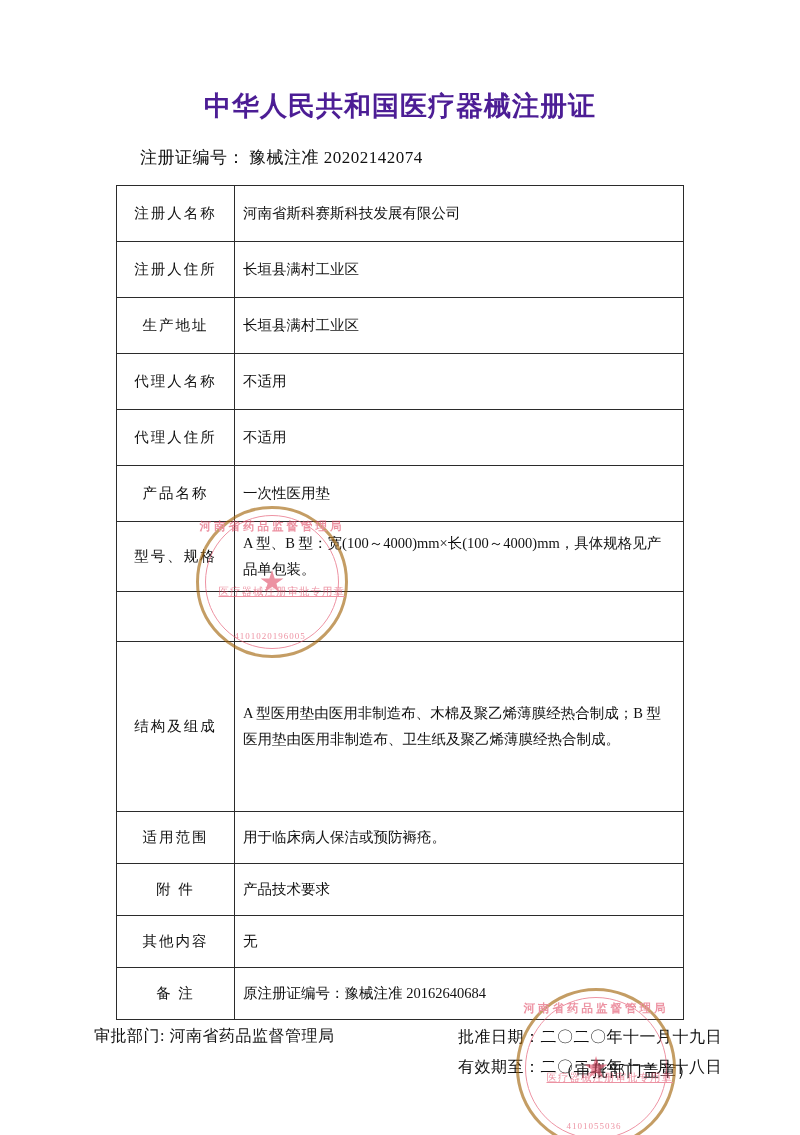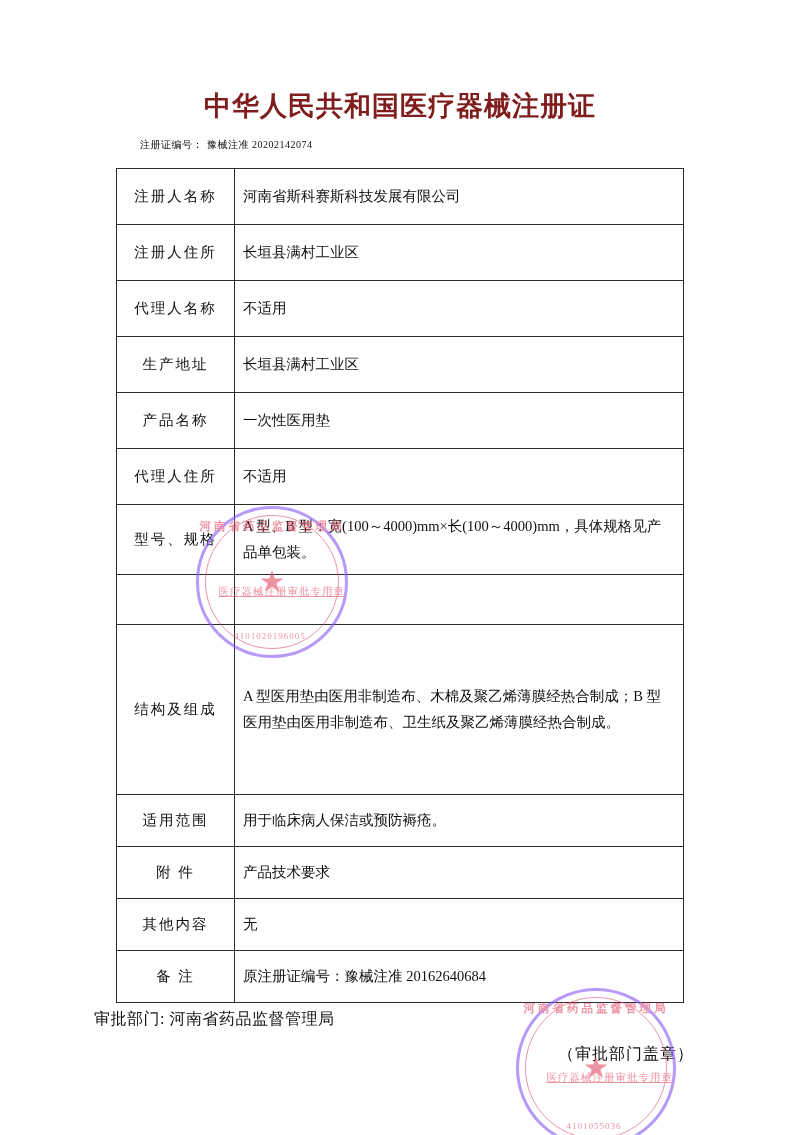--- a/index.html
+++ b/index.html
@@ -21,27 +21,27 @@
     padding: 0;
   }
 
   .doc-title {
     text-align: center;
     font-size: 27px;
     font-weight: bold;
     letter-spacing: 1px;
     margin-top: 88px;
     font-family: "Liberation Serif", "DejaVu Serif", serif;
-    color: #7f1d1d;
+    color: #4c1d95;
   }
 
   .cert-no-row {
-    margin-top: 14px;
+    margin-top: 22px;
     padding-left: 140px;
-    font-size: 10px;
+    font-size: 17px;
     letter-spacing: 0.5px;
   }
   .cert-no-row .label { }
   .cert-no-row .value { margin-left: 4px; }
 
   table.cert {
     margin: 16px auto 0 auto;
     width: 568px;
     border-collapse: collapse;
     table-layout: fixed;
@@ -99,21 +99,21 @@
     position: absolute;
     right: 62px;
     top: 39px;
     letter-spacing: 1px;
   }
 
   
   .seal {
     position: absolute;
     border-radius: 50%;
-    border: 3px solid #8b5cf6;
+    border: 3px solid #a16207;
     color: #e2506a;
     opacity: 0.62;
     pointer-events: none;
   }
   .seal .ring {
     position: absolute;
     inset: 6px;
     border-radius: 50%;
     border: 1px solid #e2506a;
   }
@@ -173,34 +173,34 @@
     <tbody>
         <tr class="row-h1">
       <td class="k">注册人名称</td>
       <td class="v">河南省斯科赛斯科技发展有限公司</td>
     </tr>
     <tr class="row-h1">
       <td class="k">注册人住所</td>
       <td class="v">长垣县满村工业区</td>
     </tr>
     <tr class="row-h1">
+      <td class="k">生产地址</td>
+      <td class="v">长垣县满村工业区</td>
+    </tr>
+    <tr class="row-h1">
       <td class="k">代理人名称</td>
       <td class="v">不适用</td>
     </tr>
     <tr class="row-h1">
-      <td class="k">生产地址</td>
-      <td class="v">长垣县满村工业区</td>
+      <td class="k">代理人住所</td>
+      <td class="v">不适用</td>
     </tr>
     <tr class="row-h1">
       <td class="k">产品名称</td>
       <td class="v">一次性医用垫</td>
-    </tr>
-    <tr class="row-h1">
-      <td class="k">代理人住所</td>
-      <td class="v">不适用</td>
     </tr>
     <tr class="row-spec">
       <td class="k">型号、规格</td>
       <td class="v spec-text">A 型、B 型：宽(100～4000)mm×长(100～4000)mm，具体规格见产品单包装。</td>
     </tr>
     <tr class="row-blank">
       <td class="k"></td>
       <td class="v"></td>
     </tr>
     <tr class="row-struct">
@@ -221,20 +221,28 @@
     </tr>
     <tr class="row-scope">
       <td class="k">备  注</td>
       <td class="v">原注册证编号：豫械注准 20162640684</td>
     </tr>
   </tbody>
     </table>
 
   <div class="footer">
     <div class="approve-dept">审批部门: 河南省药品监督管理局</div>
+    <div class="right-block">
+      <div>
+        <span>批准日期：</span><span>二〇二〇年十一月十九日</span>
+      </div>
+      <div>
+        <span>有效期至：</span><span>二〇二五年十一月十八日</span>
+      </div>
+    </div>
     <div class="seal-note">（审批部门盖章）</div>
   </div>
 
   <div class="seal" id="seal-a">
     <div class="ring"></div>
     <div class="arc">河南省药品监督管理局</div>
     <div class="star">★</div>
     <div class="mid">医疗器械注册审批专用章</div>
     <div class="bottom">4101020196005</div>
   </div>

